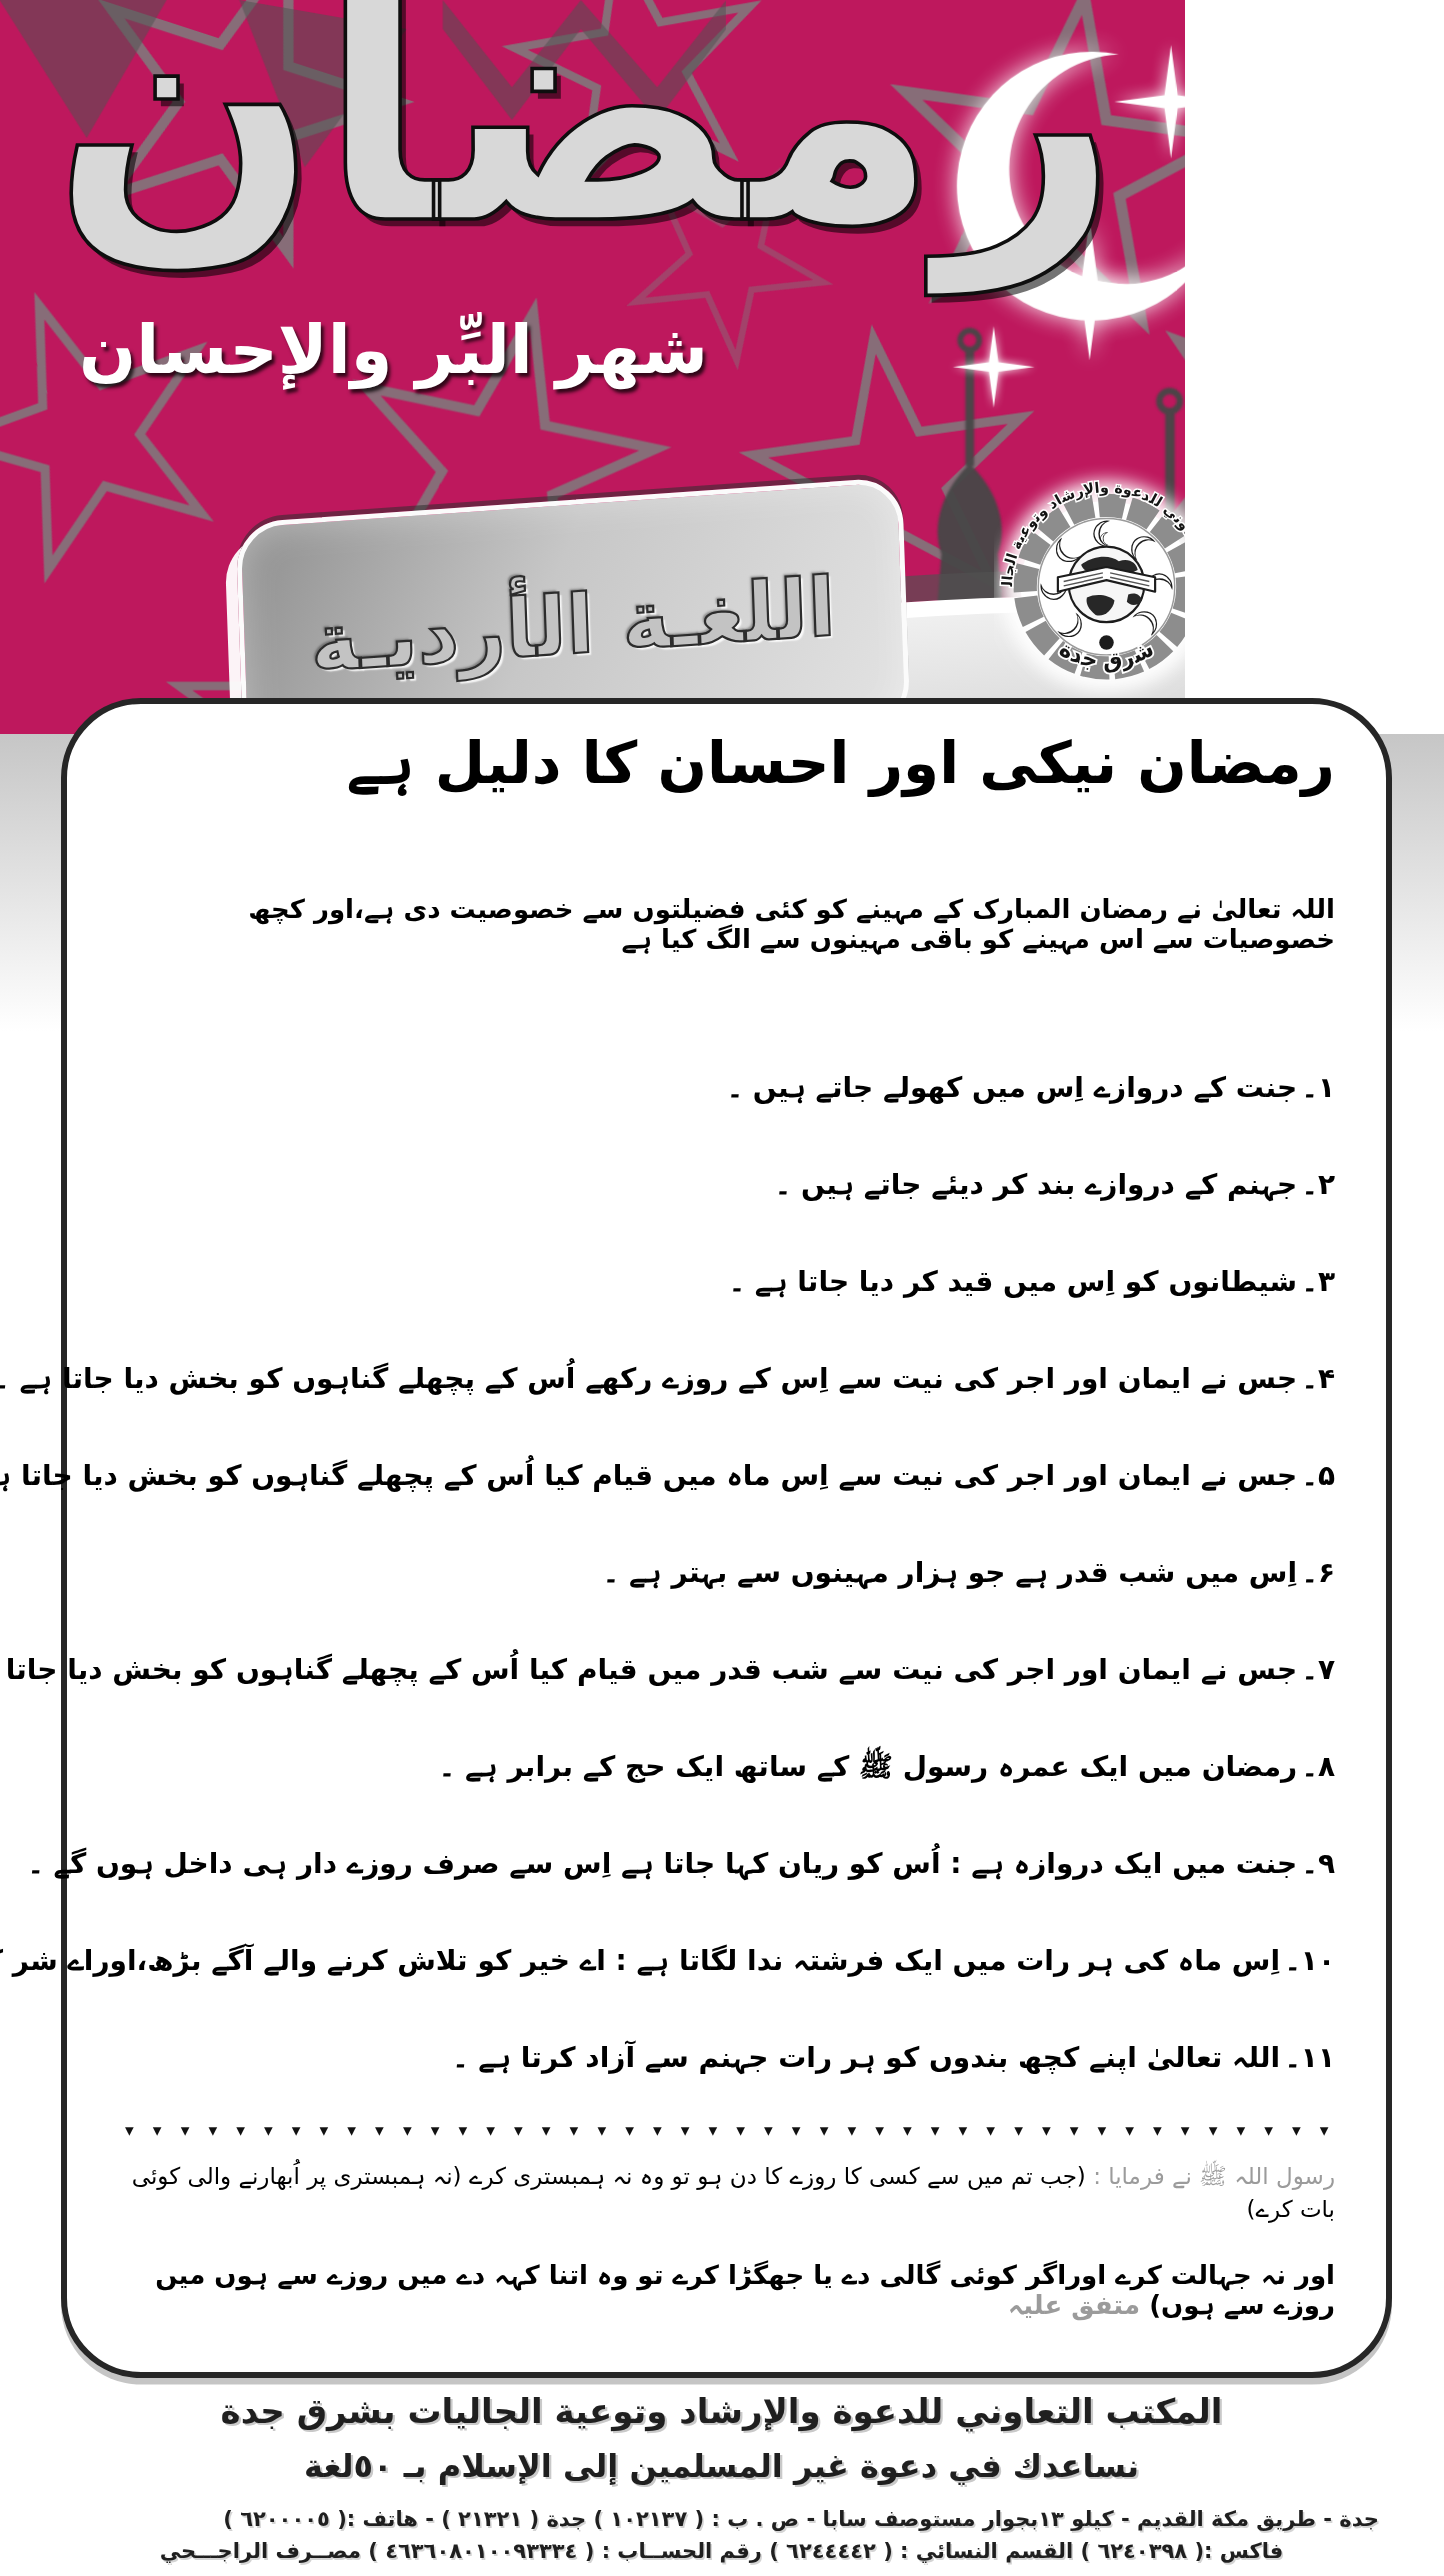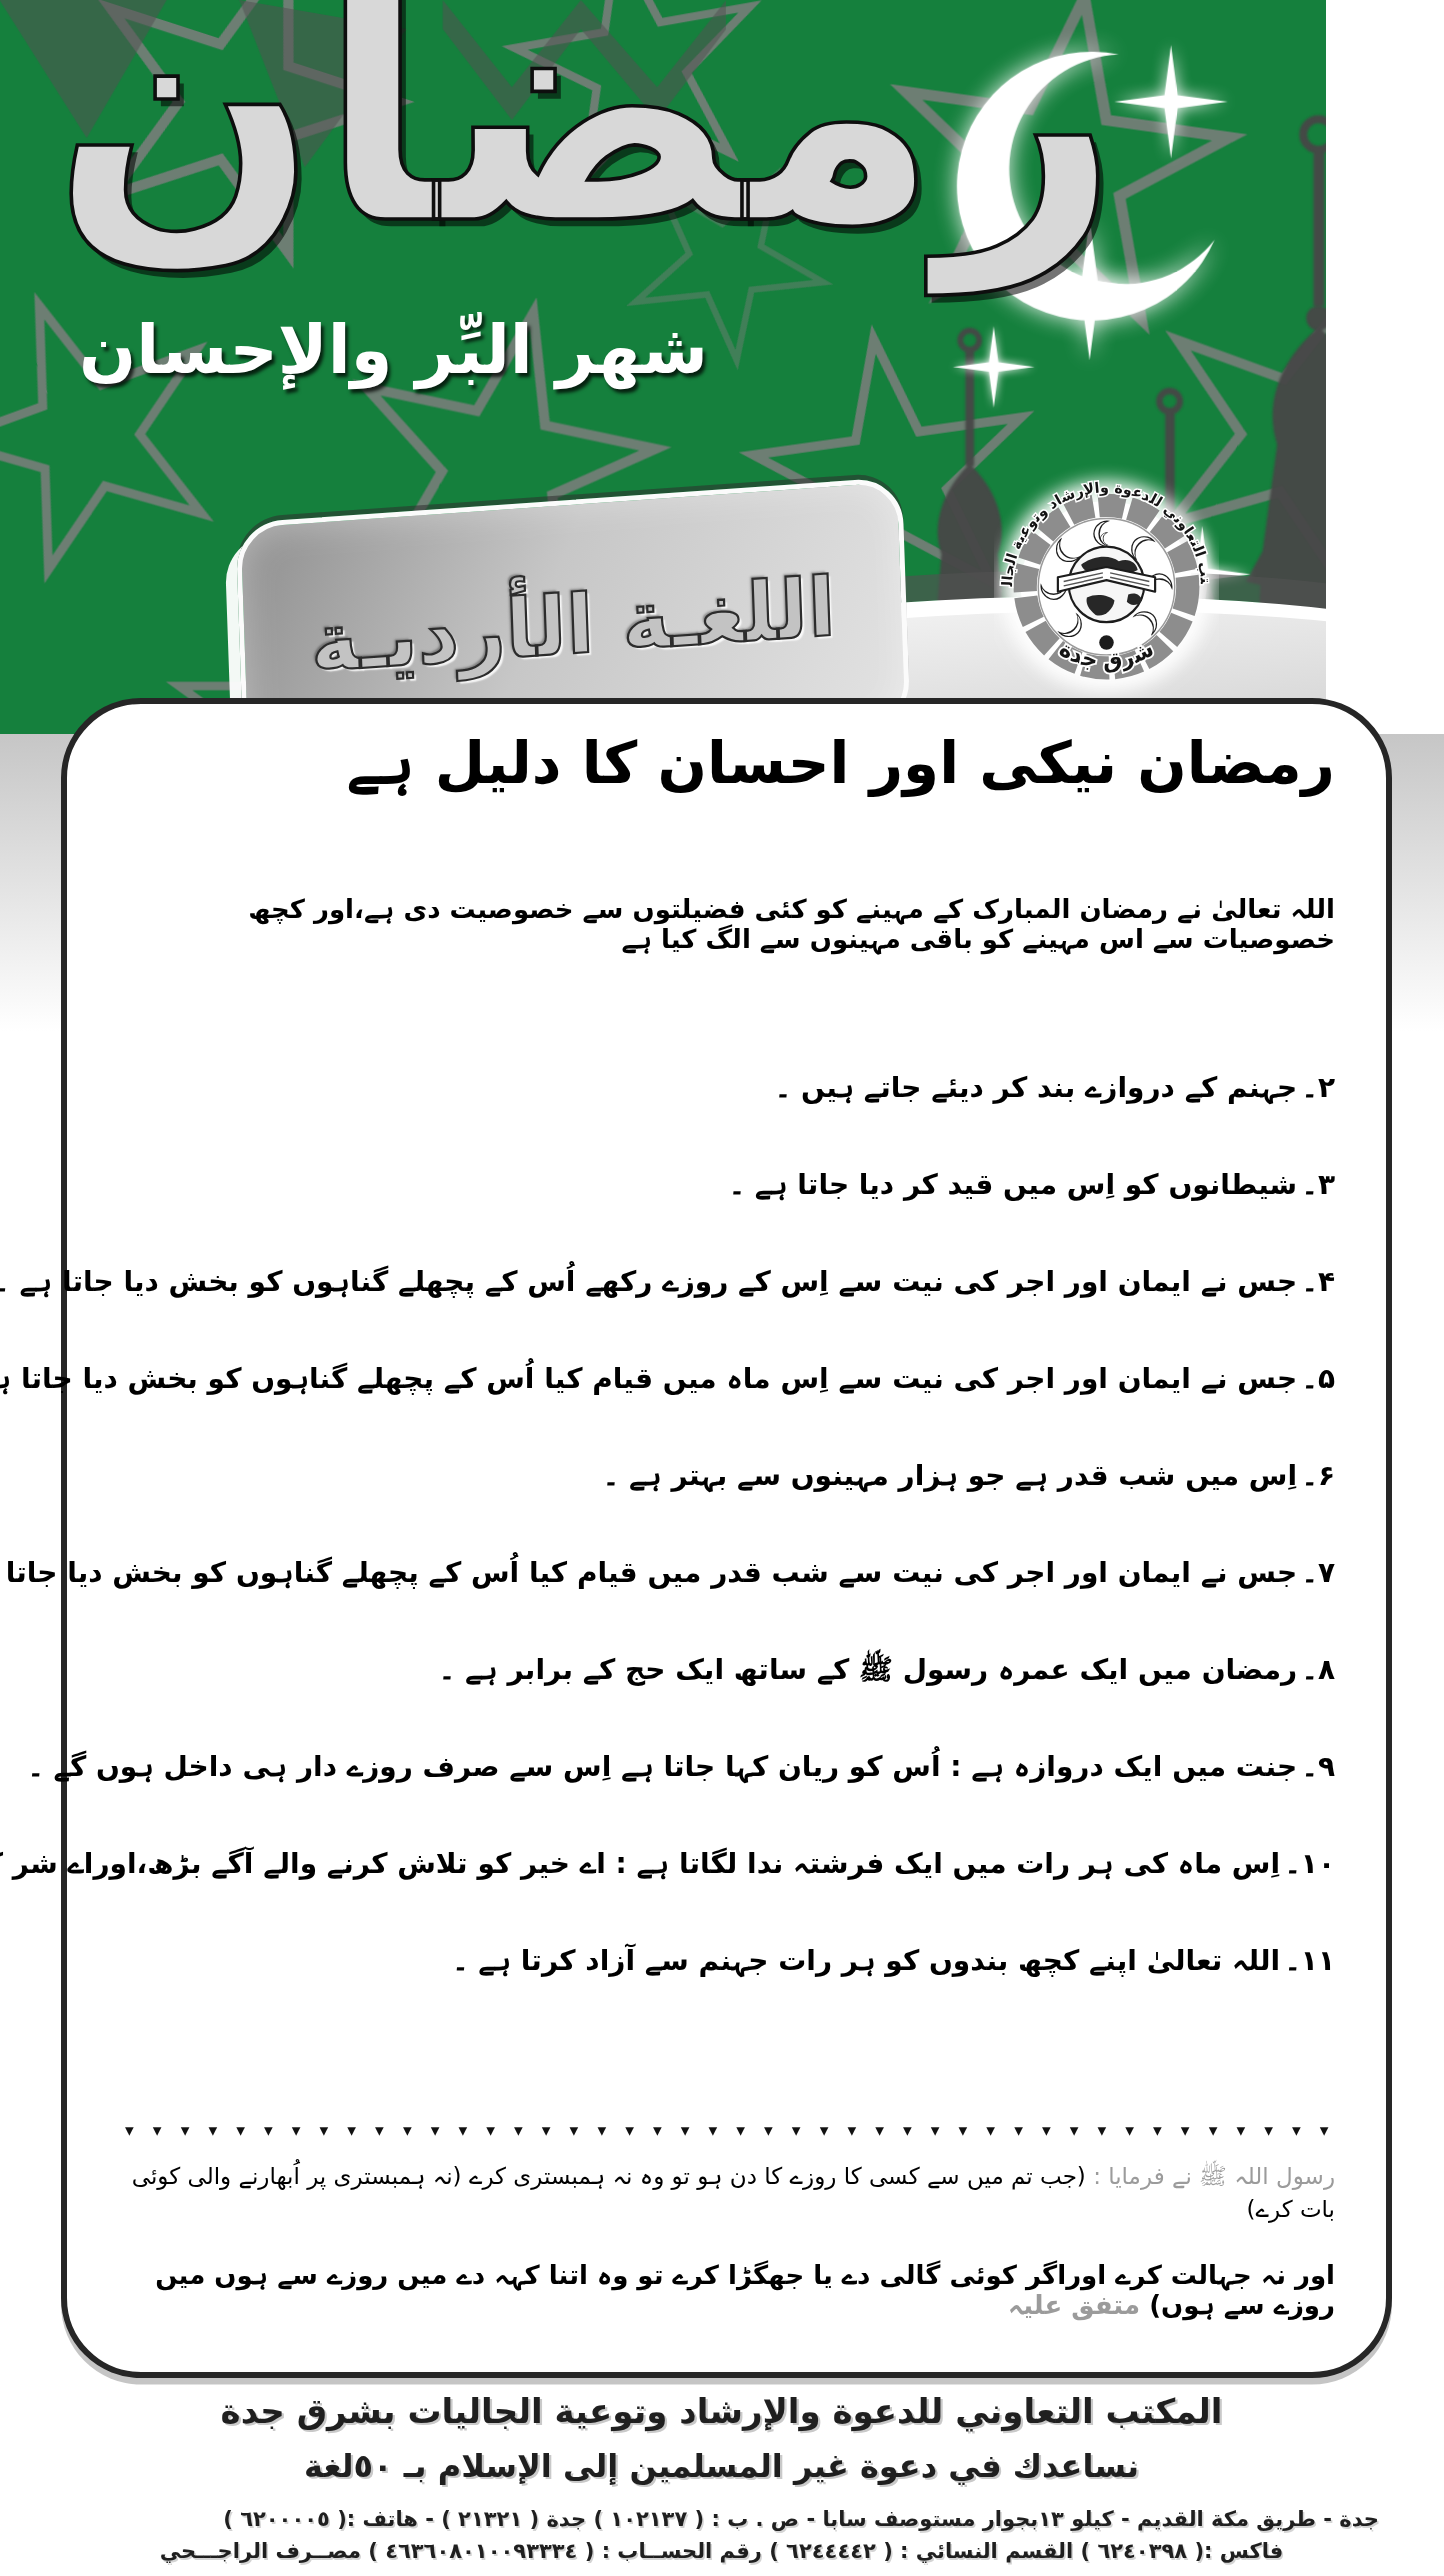--- a/index.html
+++ b/index.html
@@ -2,22 +2,22 @@
 <html lang="ar" dir="rtl" style="font-size:11.6px"><head>
 <meta charset="utf-8">
 <style>
   html,body{margin:0;padding:0;background:#ffffff;}
   .page{
     position:relative; width:1445px; height:2576px; overflow:hidden;
     background:#ffffff; font-family:"DejaVu Sans", sans-serif;
   }
   
   .header{
-    position:absolute; left:0; top:0; width:1327px; height:734px;
-    background:#15803d; overflow:hidden;
+    position:absolute; left:0; top:0; width:1186px; height:734px;
+    background:#be185d; overflow:hidden;
   }
   .header svg.bgart{position:absolute; left:0; top:0;}
   .ramadan-title{
     position:absolute; left:29px; top:-69px; width:1091px;
     font-size:313px; font-weight:bold; line-height:1.15;
     color:#d8d8d8; text-align:right; direction:rtl;
     -webkit-text-stroke:3.6px #0e0e0e;
     text-shadow:5.8px 7.3px 0 rgba(0,0,0,0.55);
   }
   .header-subtitle{
@@ -210,20 +210,23 @@
   <div class="side-fade"></div>
 
   <div class="content-box">
 
     <div class="row article-title">رمضان نیکی اور احسان کا دلیل ہے</div>
 
     <div class="row intro-1">اللہ تعالیٰ نے رمضان المبارک کے مہینے کو کئی فضیلتوں سے خصوصیت دی ہے،اور کچھ خصوصیات سے اس مہینے کو باقی مہینوں سے الگ کیا ہے</div>
 
     <div class="list-rows">
       <div class="item-row">
+        <span class="item-num">۱۔</span><span>جنت کے دروازے اِس میں کھولے جاتے ہیں ۔</span>
+      </div>
+      <div class="item-row">
         <span class="item-num">۲۔</span><span>جہنم کے دروازے بند کر دیئے جاتے ہیں ۔</span>
       </div>
       <div class="item-row">
         <span class="item-num">۳۔</span><span>شیطانوں کو اِس میں قید کر دیا جاتا ہے ۔</span>
       </div>
       <div class="item-row">
         <span class="item-num">۴۔</span><span>جس نے ایمان اور اجر کی نیت سے اِس کے روزے رکھے اُس کے پچھلے گناہوں کو بخش دیا جاتا ہے ۔</span>
       </div>
       <div class="item-row">
         <span class="item-num">۵۔</span><span>جس نے ایمان اور اجر کی نیت سے اِس ماہ میں قیام کیا اُس کے پچھلے گناہوں کو بخش دیا جاتا ہے ۔</span>

